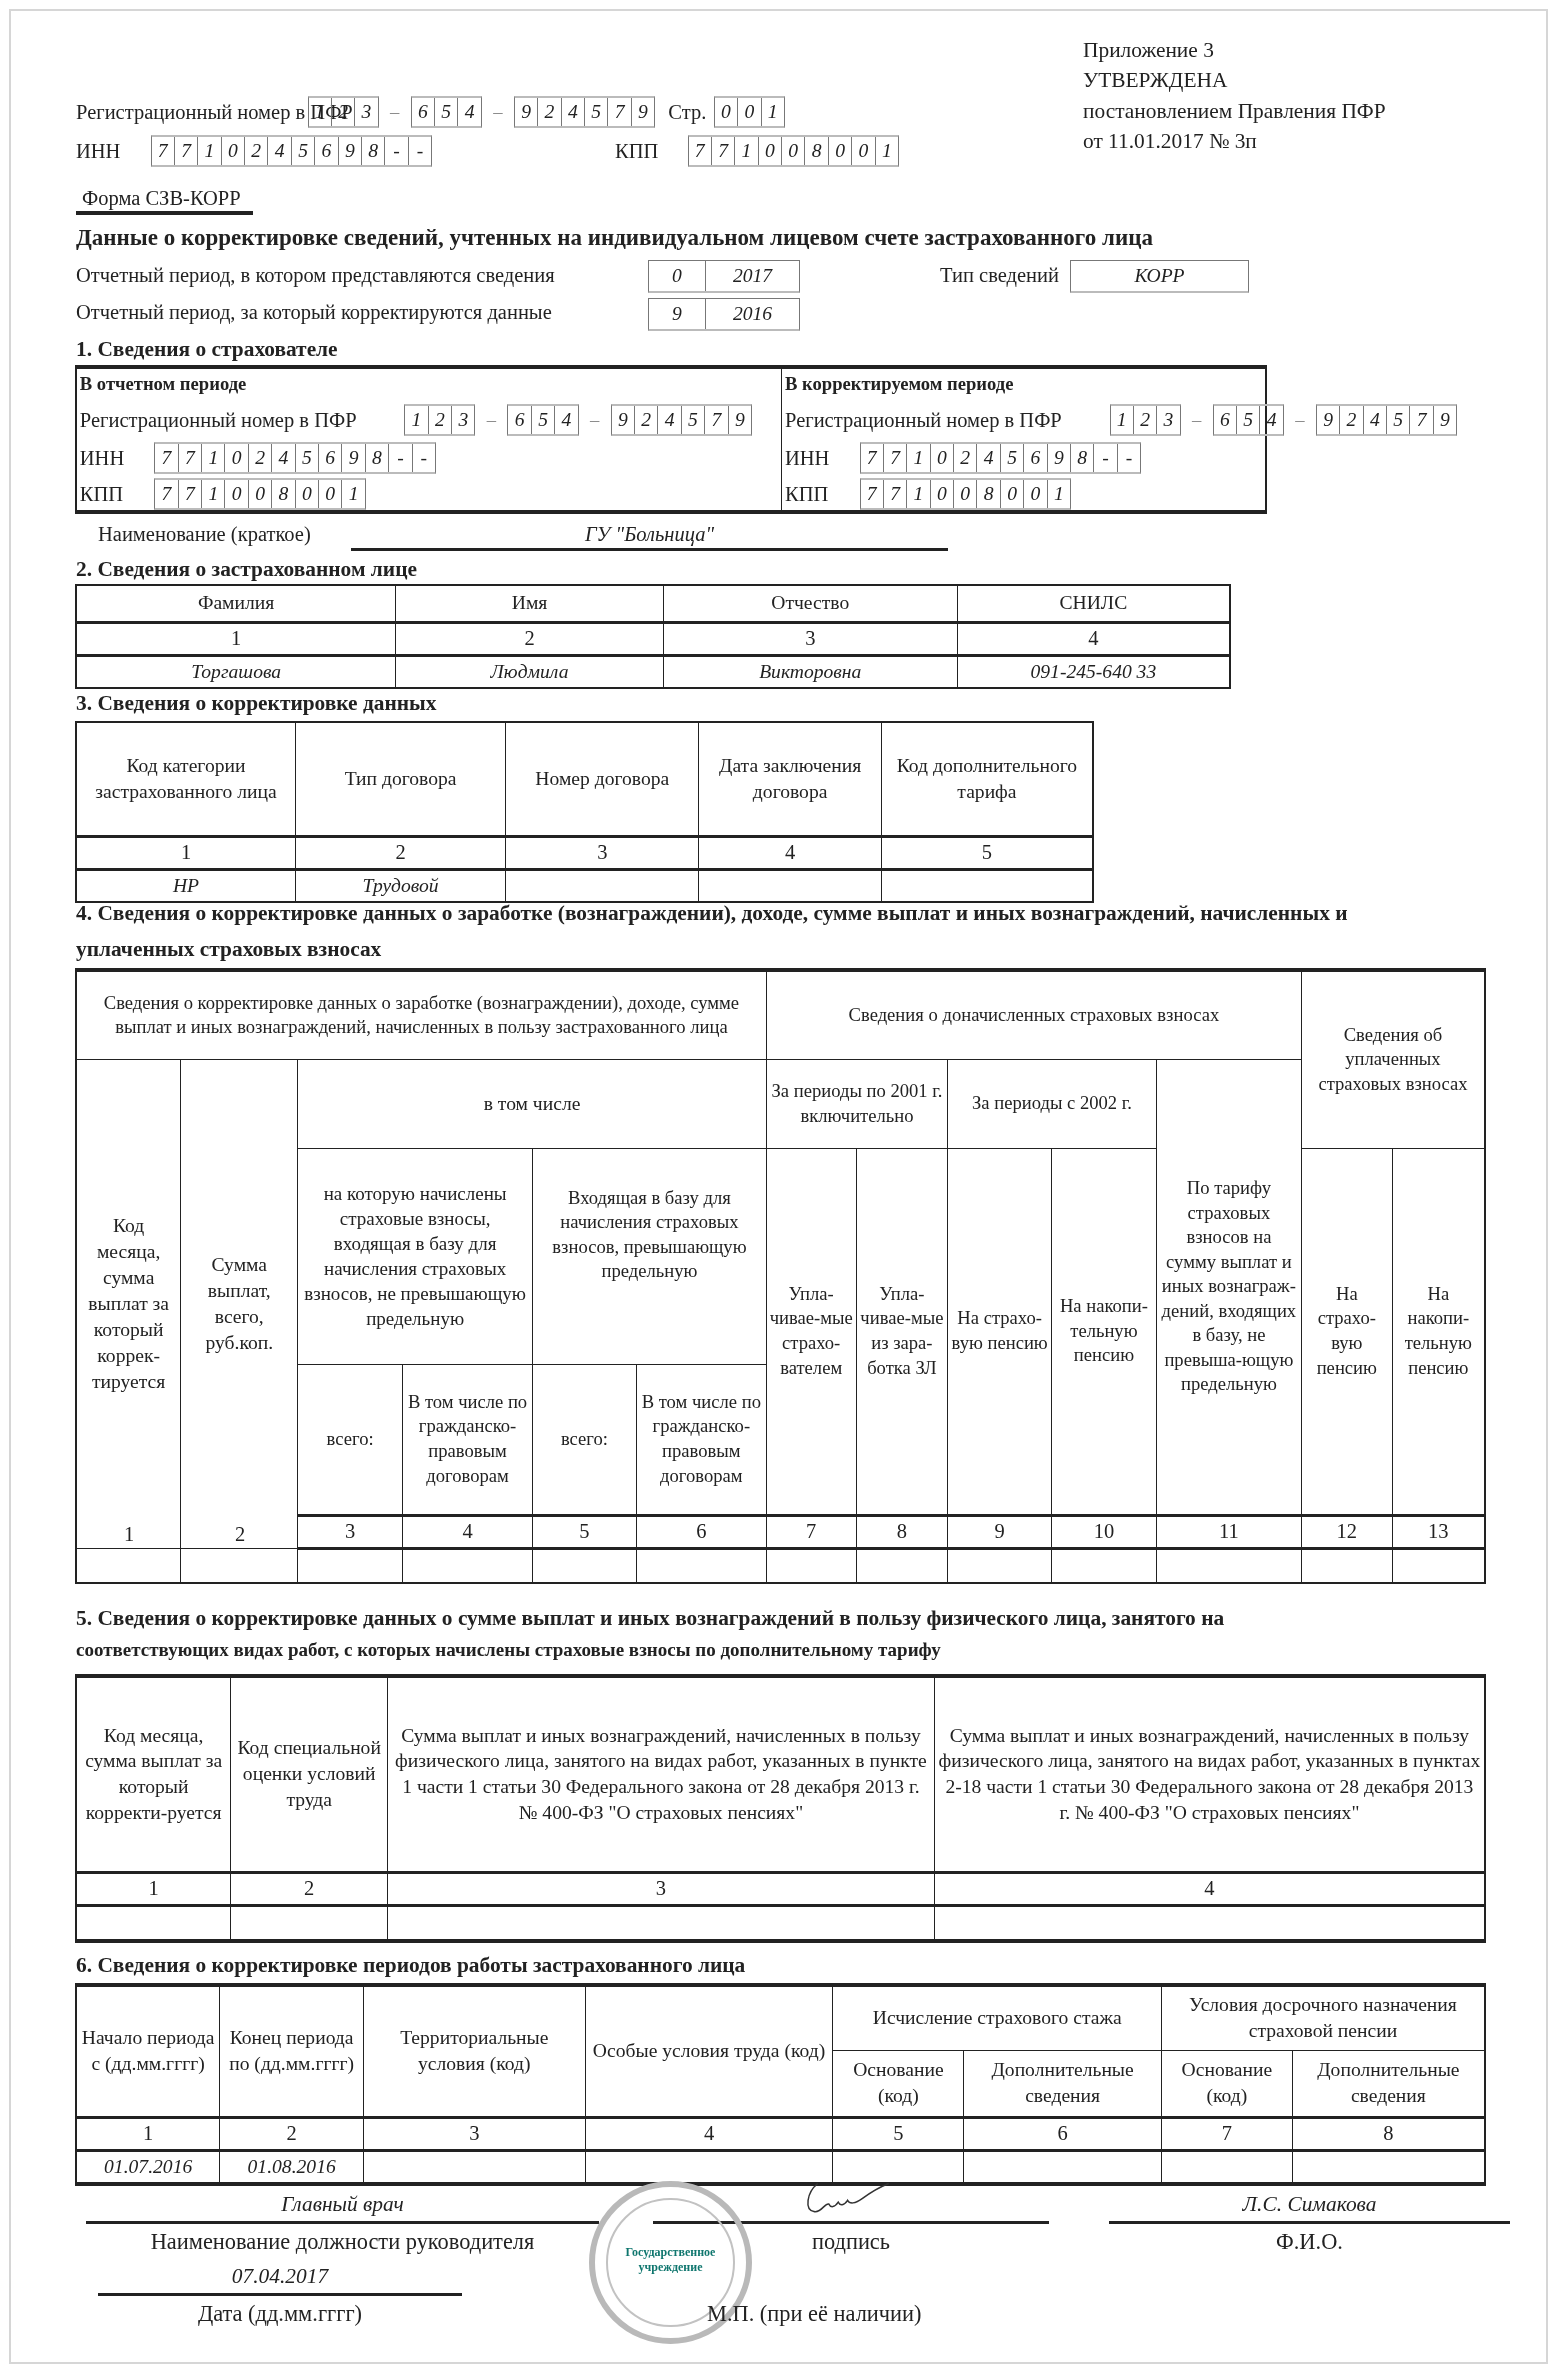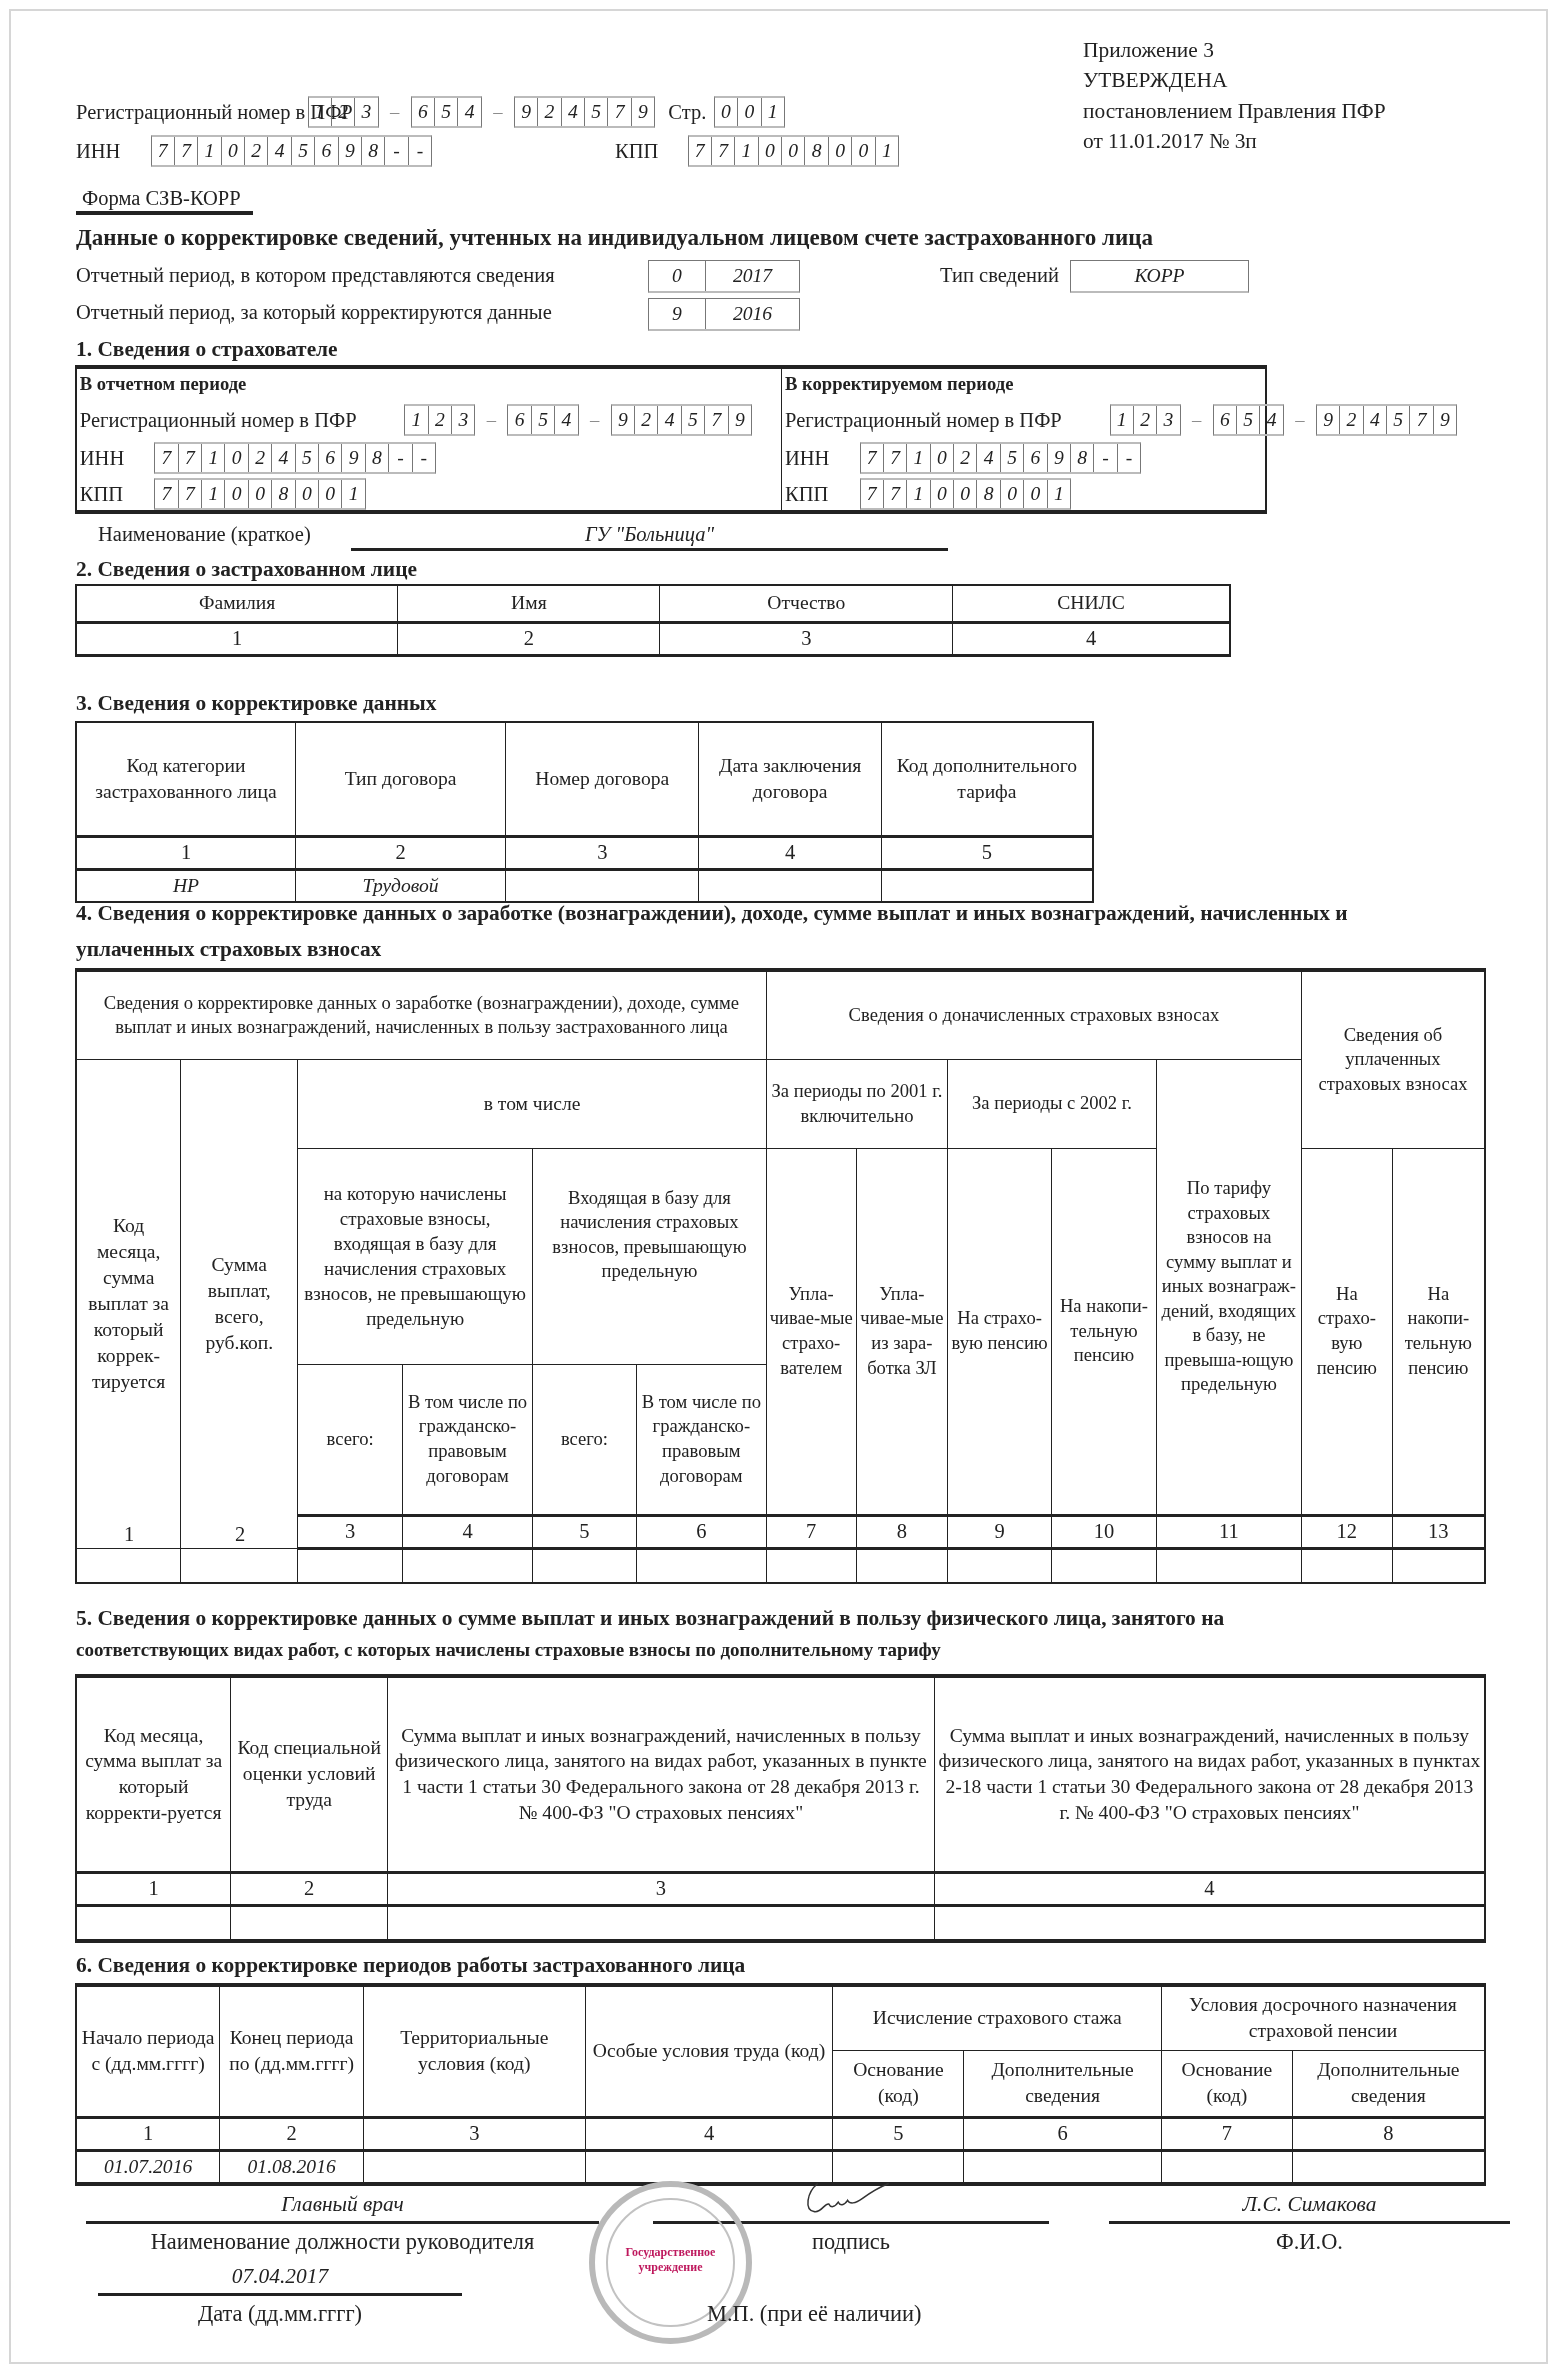--- a/index.html
+++ b/index.html
@@ -21,21 +21,21 @@
   table.f { position: absolute; border-collapse: collapse; border: 2.8px solid #222; }
   table.f td { border: 1.9px solid #222; text-align: center; vertical-align: middle; font-size: 19.6px; line-height: 1.32; padding: 1.9px 2.8px; }
   table.f tr.nums td { font-size: 20.5px; border-top: 3.7px solid #222; border-bottom: 3.7px solid #222; }
   table.f td.it { font-style: italic; }
   .period-box { display: inline-flex; border: 0.9px solid #777; border-bottom: 2.8px solid #bbb; height: 30px; }
   .period-box span { text-align: center; font-style: italic; font-size: 19.6px; line-height: 30px; }
   .sig-line { position: absolute; height: 0; border-top: 3.7px solid #222; }
   .stamp { position: absolute; left: 589px; top: 2181px; width: 163px; height: 163px; border-radius: 50%;
            border: 6.5px solid #b9b9b9; box-sizing: border-box; }
   .stamp .inner { position: absolute; left: 11.2px; top: 11.2px; right: 11.2px; bottom: 11.2px; border-radius: 50%; border: 2.8px double #c2c2c2; }
-  .stamp .stamp-text { position: absolute; left: 0; right: 0; top: 58px; text-align: center; color: #be185d; font-size: 12px; font-weight: bold; line-height: 1.25; }
+  .stamp .stamp-text { position: absolute; left: 0; right: 0; top: 58px; text-align: center; color: #0f766e; font-size: 12px; font-weight: bold; line-height: 1.25; }
   .underline-bar { position: absolute; height: 0; border-top: 3.7px solid #222; }
 </style>
 </head>
 <body>
 
 <div class="frame"></div>
 
 <div class="abs txt" style="left:1083px; top:35px; font-size:21.4px; line-height:1.42;">
   <div>Приложение 3</div>
   <div>УТВЕРЖДЕНА</div>
@@ -260,20 +260,26 @@
     <td>Имя</td>
     <td>Отчество</td>
     <td>СНИЛС</td>
   </tr>
   <tr class="nums" style="height:30px;">
     <td>1</td>
     <td>2</td>
     <td>3</td>
     <td>4</td>
   </tr>
+  <tr style="height:32px;">
+    <td class="it">Торгашова</td>
+    <td class="it">Людмила</td>
+    <td class="it">Викторовна</td>
+    <td class="it">091-245-640 33</td>
+  </tr>
 </tbody>
   </table>
 
 <div class="abs txt bold" style="left:76px; top:691px; font-size:21.4px;">3. Сведения о корректировке данных</div>
 <table class="f" style="left:75px; top:721px; width:1019px;">
   <colgroup>
       <col style="width:220px">
       <col style="width:211px">
       <col style="width:194px">
       <col style="width:183px">

